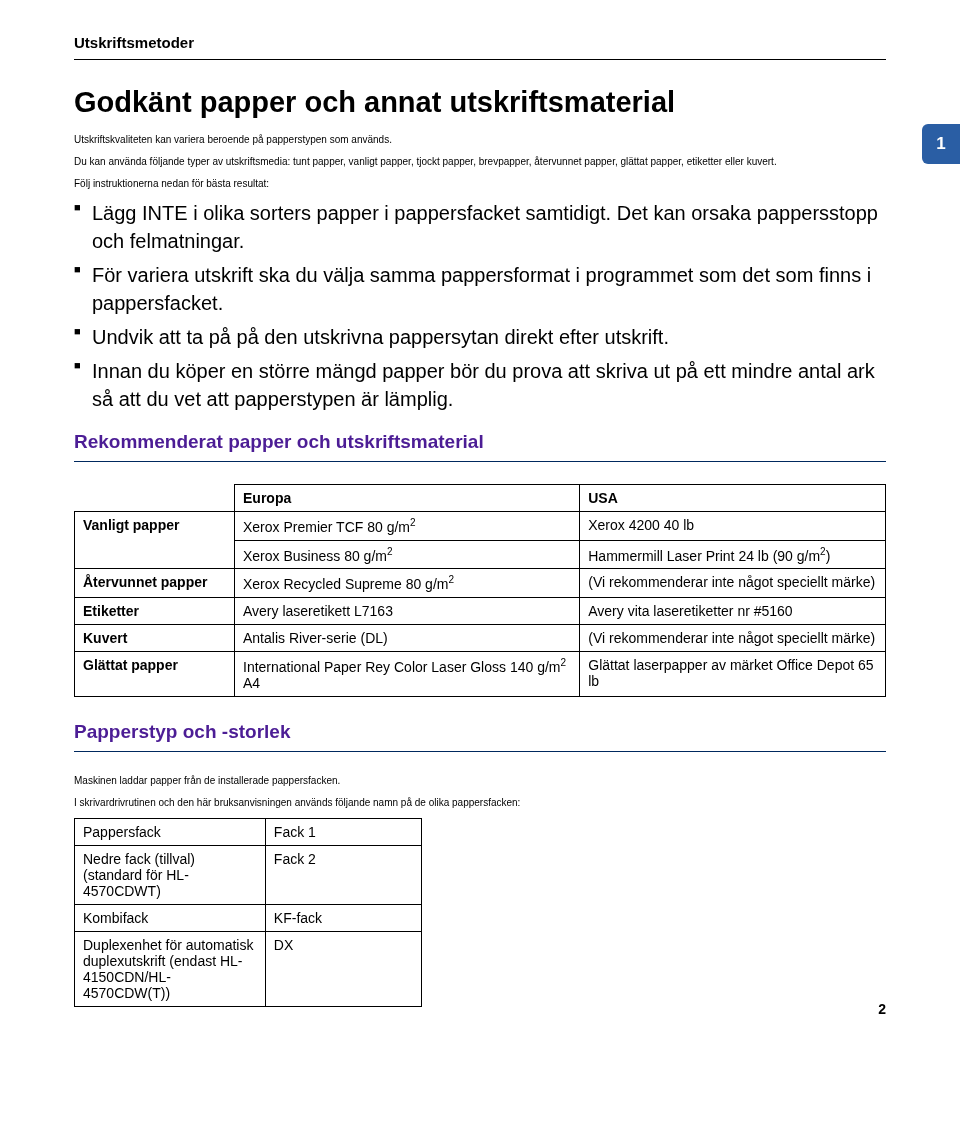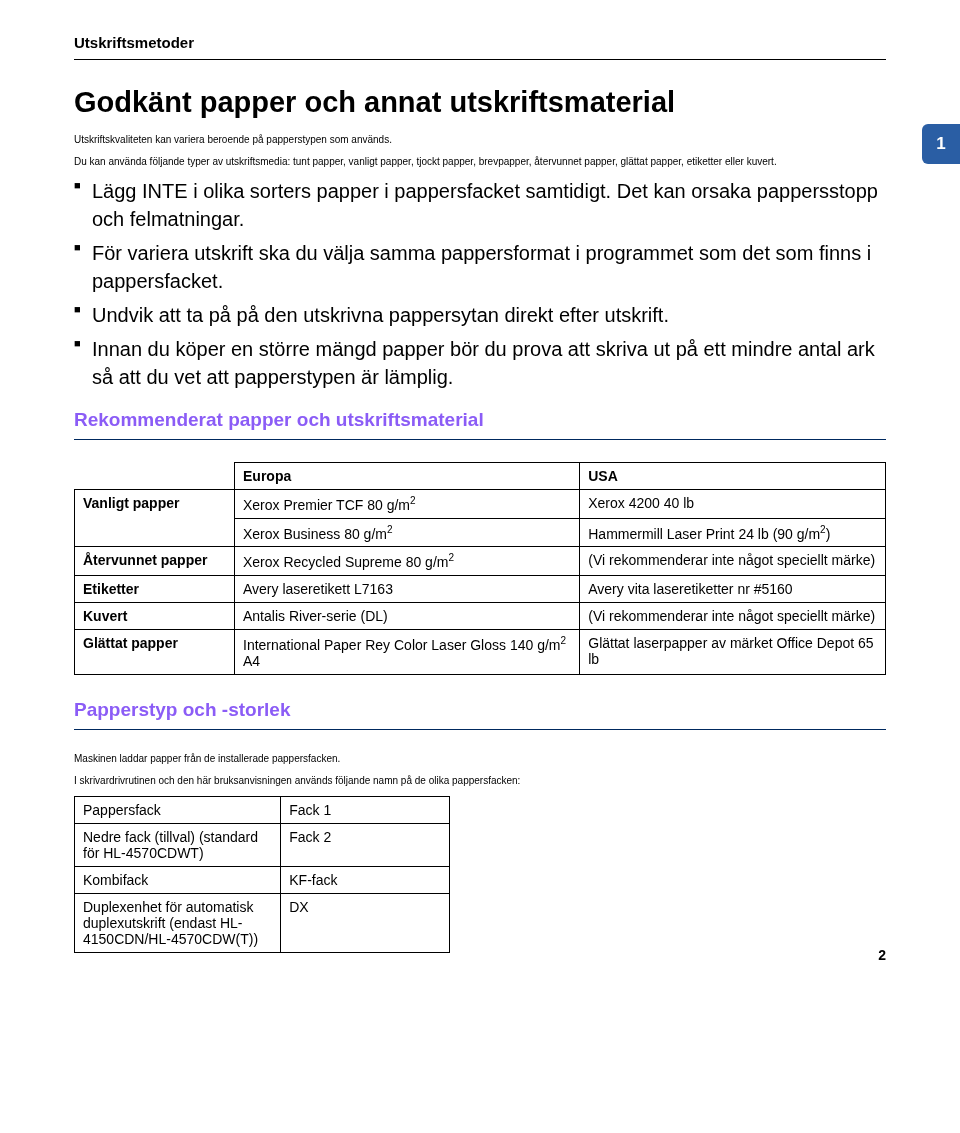--- a/index.html
+++ b/index.html
@@ -6,44 +6,45 @@
   html, body { width: 960px; background: #fff; font-family: Arial, Helvetica, sans-serif; color: #000; }
   .page { padding: 34px 74px 28px 74px; width: 960px; position: relative; }
   .header-bar { font-weight: bold; font-size: 15px; color: #000; margin-bottom: 8px; }
   .rule { border: none; border-top: 1px solid #000; margin-bottom: 26px; }
   .title { font-size: 29px; font-weight: bold; margin-bottom: 14px; }
   .para { font-size: 10px; line-height: 1.4; margin-bottom: 8px; }
   .bullets { list-style: none; padding-left: 0; margin-bottom: 18px; }
   .bullets li { font-size: 20px; line-height: 1.4; padding-left: 18px; position: relative; margin-bottom: 6px; }
   .bullets li::before { content: "■"; position: absolute; left: 0; top: 1px; font-size: 11px; }
   .tab { position: absolute; right: 0; top: 124px; width: 38px; height: 40px; background: #2a5ea4; color: #fff; border-top-left-radius: 6px; border-bottom-left-radius: 6px; display: flex; align-items: center; justify-content: center; font-weight: bold; font-size: 17px; }
-  .h2 { font-size: 19px; font-weight: bold; color: #8b5cf6; margin-top: 10px; margin-bottom: 8px; }
+  .h2 { font-size: 19px; font-weight: bold; color: #4c1d95; margin-top: 10px; margin-bottom: 8px; }
   .h2-rule { border: none; border-top: 1.5px solid #00295e; margin-bottom: 22px; }
   table.grid { border-collapse: collapse; width: 100%; font-size: 14px; margin-bottom: 24px; }
   table.grid th, table.grid td { border: 1px solid #000; padding: 5px 8px; text-align: left; vertical-align: top; font-weight: normal; }
   table.grid .col-label { font-weight: bold; width: 160px; }
   table.grid .hdr { font-weight: bold; }
   sup { font-size: 10px; vertical-align: super; }
-  .small-table { border-collapse: collapse; font-size: 14px; width: 376px; }
+  .small-table { border-collapse: collapse; font-size: 14px; width: 348px; }
   .small-table td { border: 1px solid #000; padding: 5px 8px; vertical-align: top; }
   .pnum { position: absolute; right: 74px; bottom: 18px; font-weight: bold; font-size: 14px; }
 </style>
 </head>
 <body>
 
 <div class="page">
   <div class="header-bar">Utskriftsmetoder</div>
   <hr class="rule">
 
   <div class="tab">1</div>
 
   <h1 class="title">Godkänt papper och annat utskriftsmaterial</h1>
 
   <p class="para">Utskriftskvaliteten kan variera beroende på papperstypen som används.</p>
   <p class="para">Du kan använda följande typer av utskriftsmedia: tunt papper, vanligt papper, tjockt papper, brevpapper, återvunnet papper, glättat papper, etiketter eller kuvert.</p>
+  <p class="para">Följ instruktionerna nedan för bästa resultat:</p>
 
   <ul class="bullets">
     <li>Lägg INTE i olika sorters papper i pappersfacket samtidigt. Det kan orsaka pappersstopp och felmatningar.</li>
     <li>För variera utskrift ska du välja samma pappersformat i programmet som det som finns i pappersfacket.</li>
     <li>Undvik att ta på på den utskrivna pappersytan direkt efter utskrift.</li>
     <li>Innan du köper en större mängd papper bör du prova att skriva ut på ett mindre antal ark så att du vet att papperstypen är lämplig.</li>
   </ul>
 
   <h2 class="h2">Rekommenderat papper och utskriftsmaterial</h2>
   <hr class="h2-rule">

